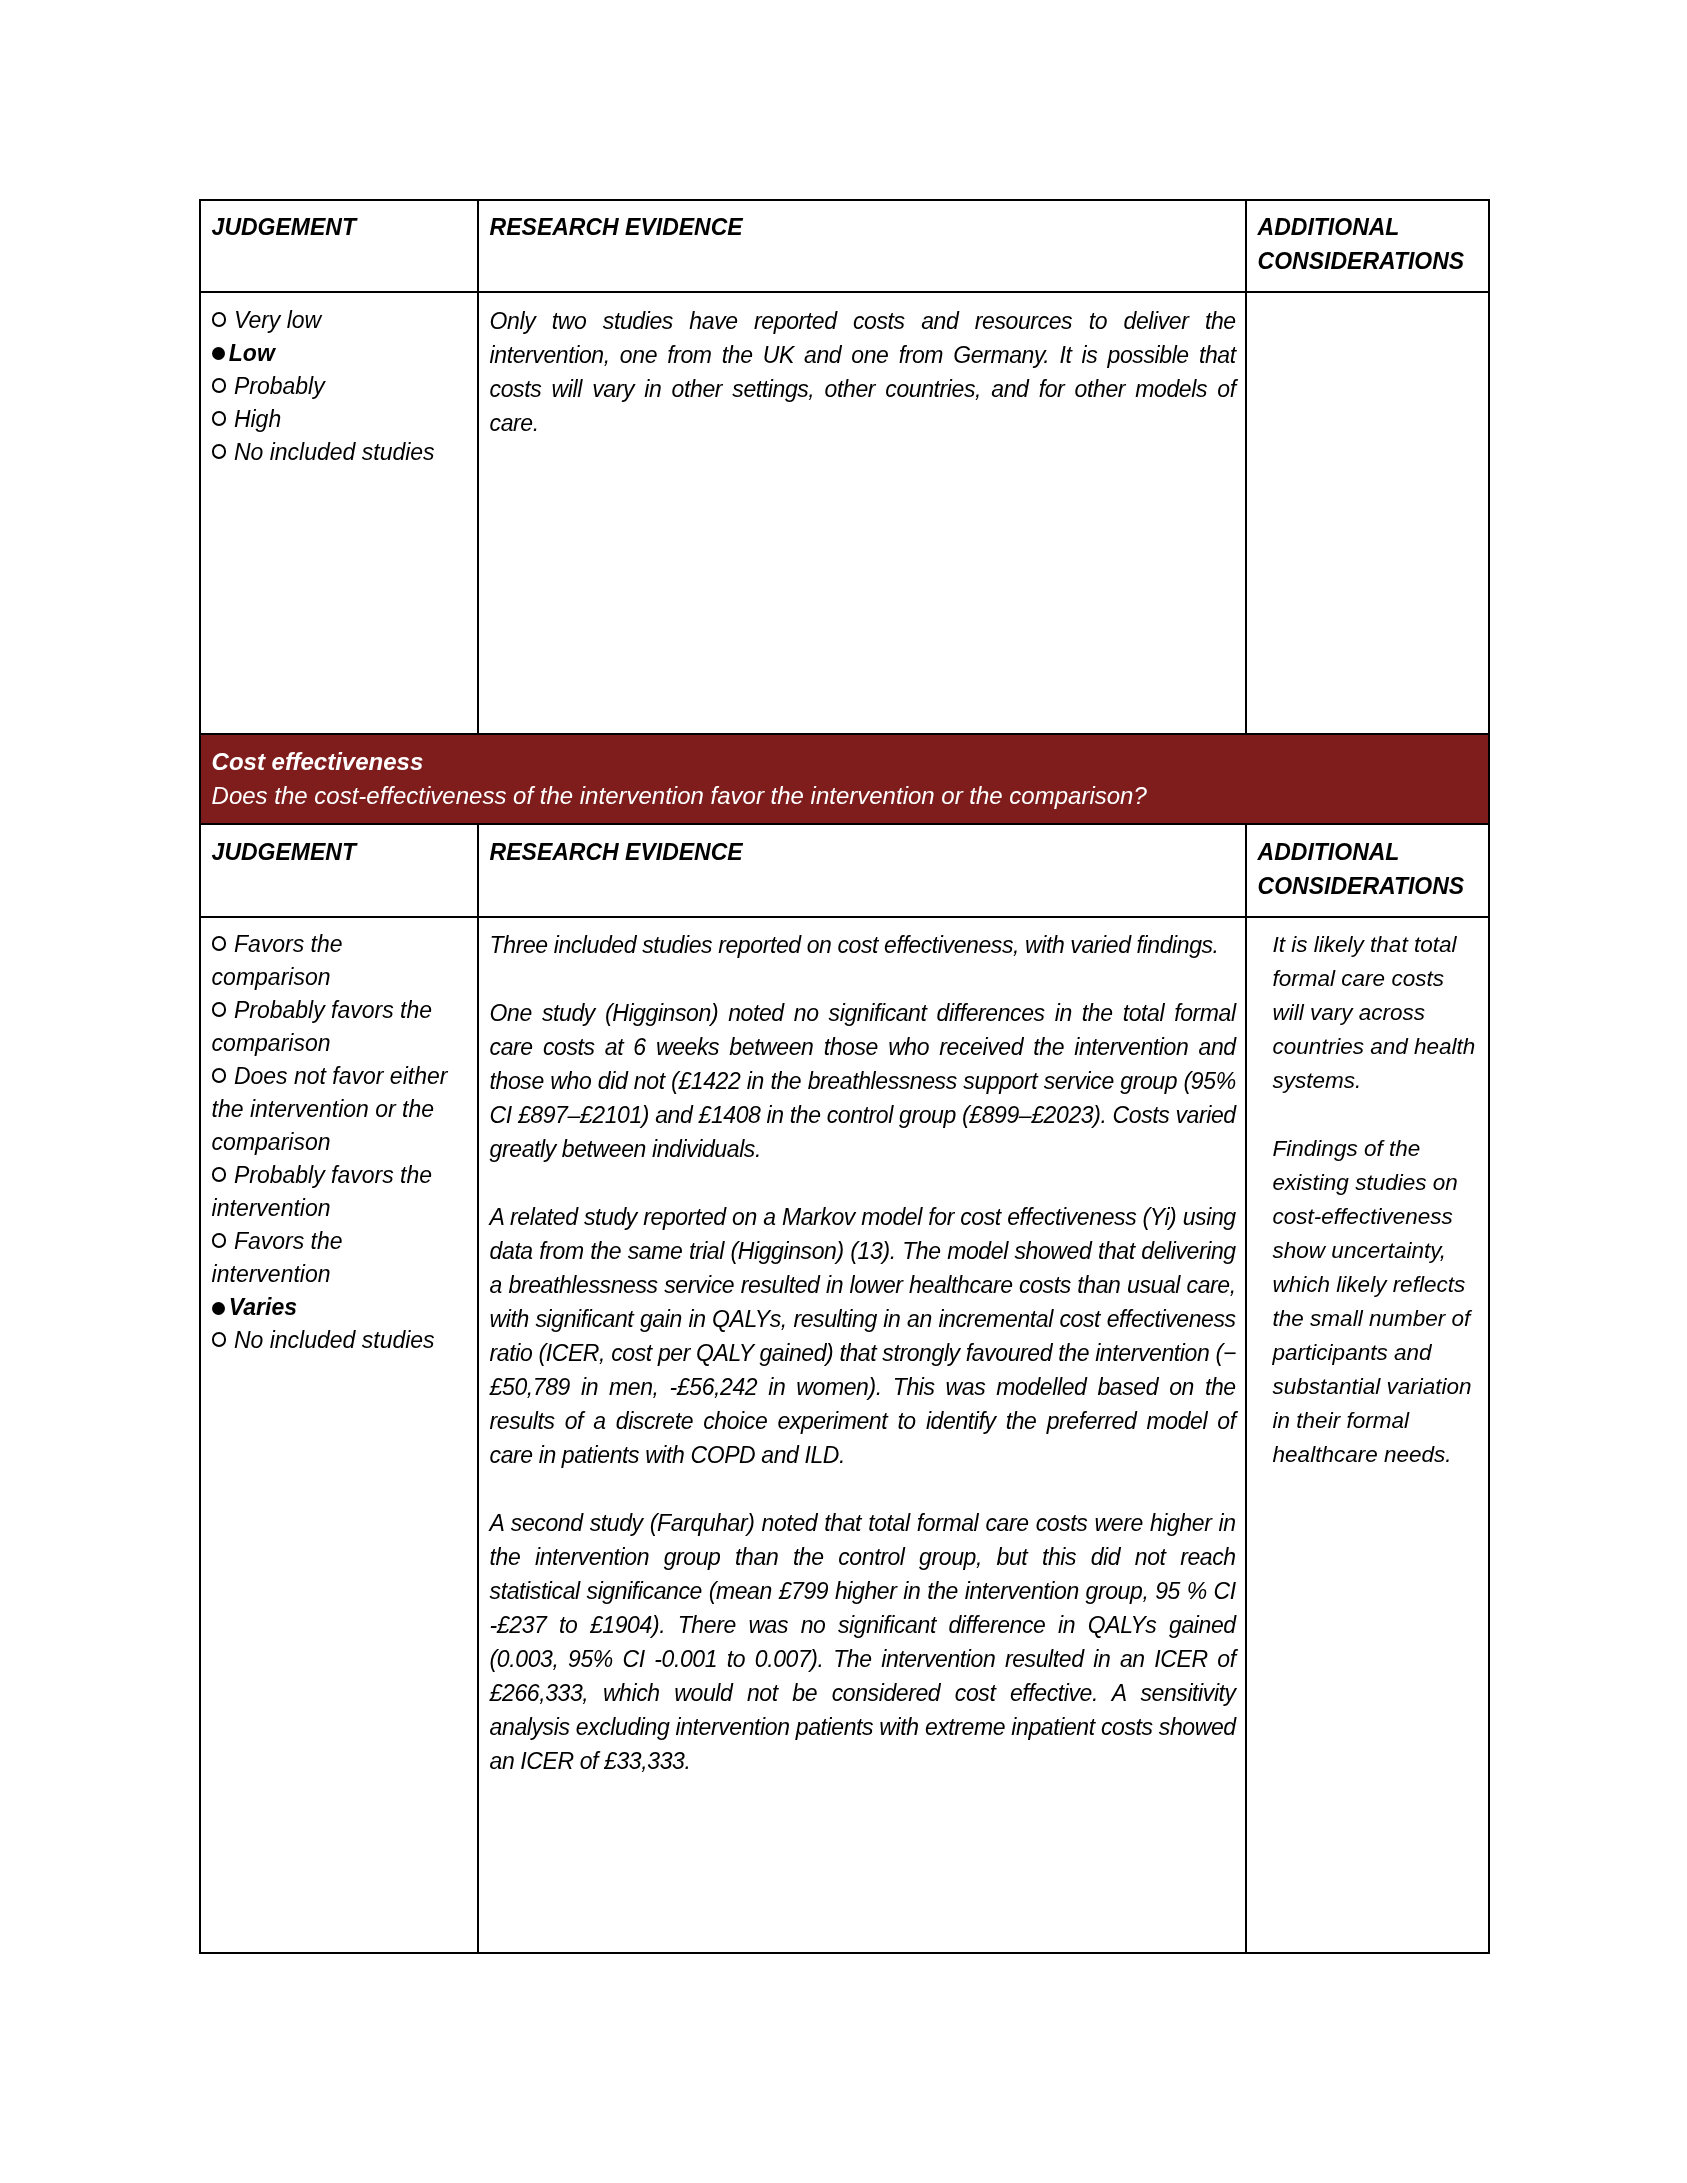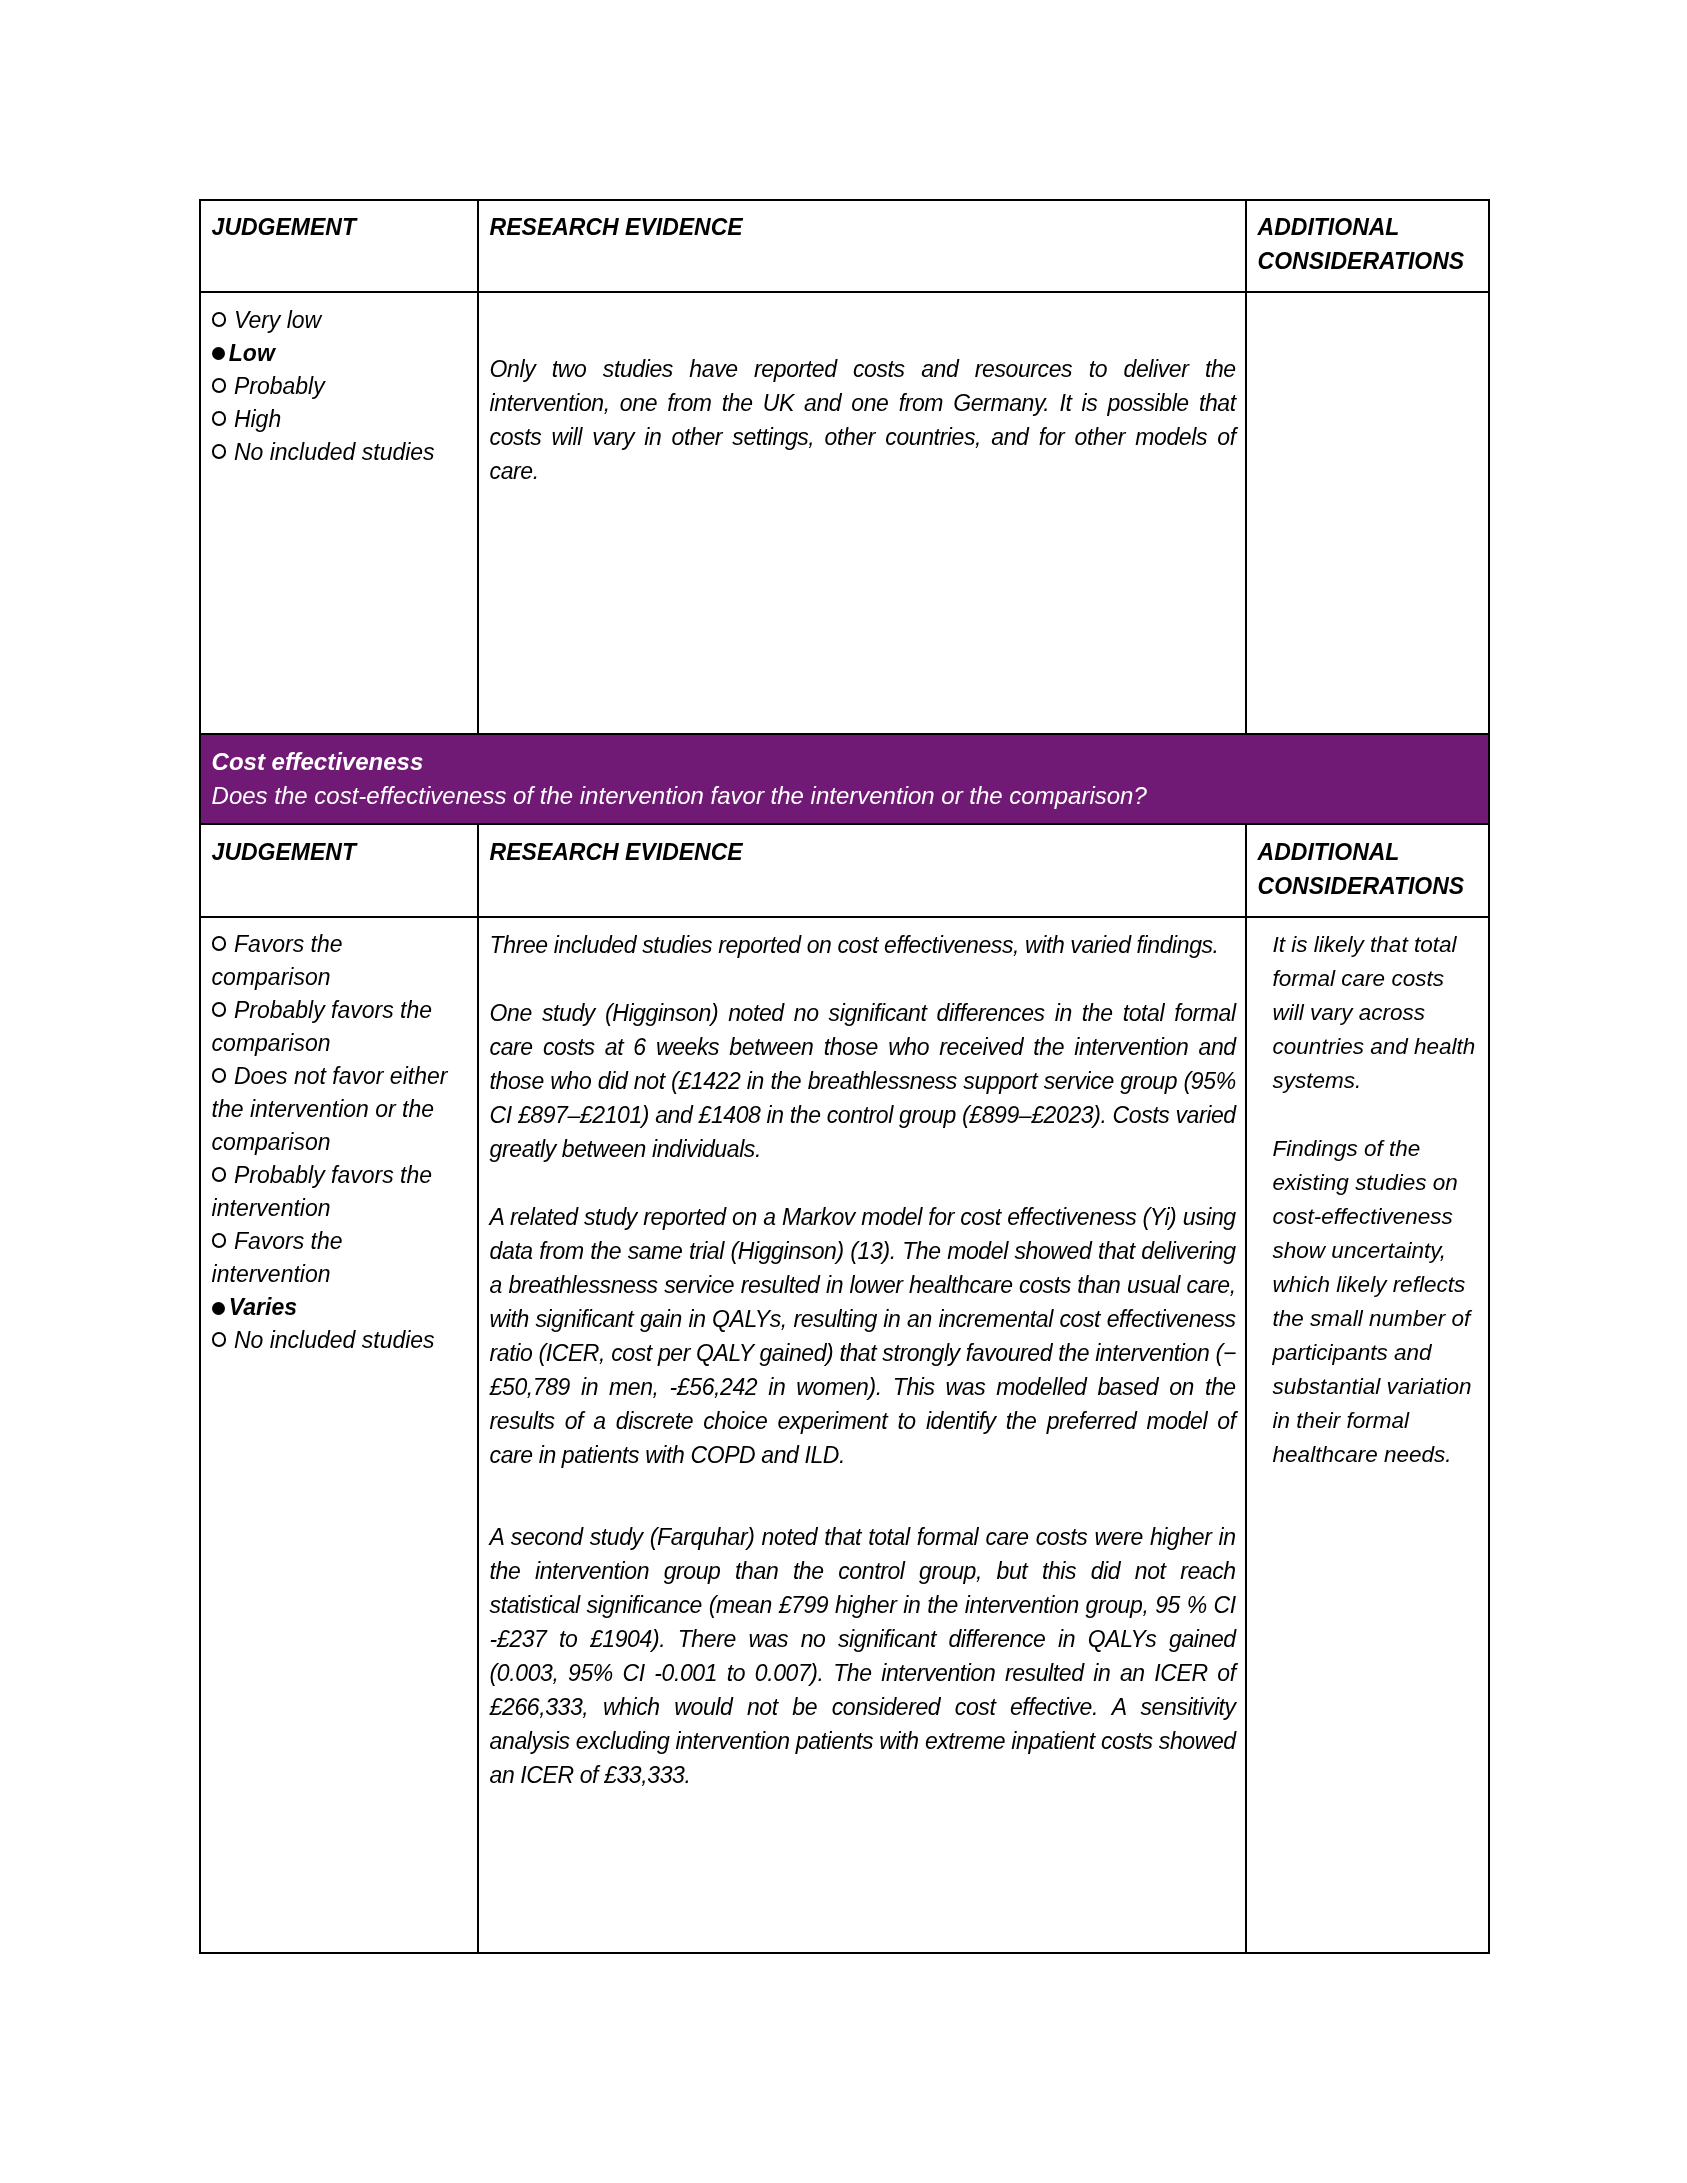--- a/index.html
+++ b/index.html
@@ -44,21 +44,21 @@
       font-weight: bold;
       font-size: 23px;
       line-height: 34px;
       padding-top: 9.3px;
     }
     tr.body1 td {
       height: 429px;
       padding-top: 10.6px;
     }
     tr.section td {
-      background: #701a75;
+      background: #7f1d1d;
       color: #ffffff;
       height: 78px;
       padding: 10.6px 10.6px 0 10.6px;
       line-height: 34px;
     }
     .section-title {
       font-weight: bold;
       display: block;
     }
     .section-question {
@@ -101,21 +101,21 @@
       vertical-align: 0.7px;
     }
     .opt.selected .opt-label { font-weight: bold; }
     .evidence p {
       margin: 0 0 34px 0;
       text-align: justify;
       font-size: 23px;
       line-height: 34px;
       letter-spacing: -0.4px;
     }
-    .evidence p:last-child { margin-bottom: 0; margin-top: 48px; }
+    .evidence p:last-child { margin-bottom: 0; }
     .considerations p {
       margin: 0 0 34px 15px;
       font-size: 22.5px;
       line-height: 34px;
     }
     .page-number {
       position: absolute;
       top: 2011px;
       left: 0;
       width: 1687px;

